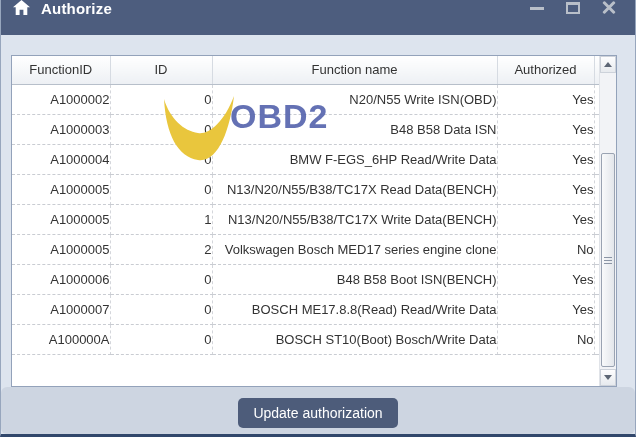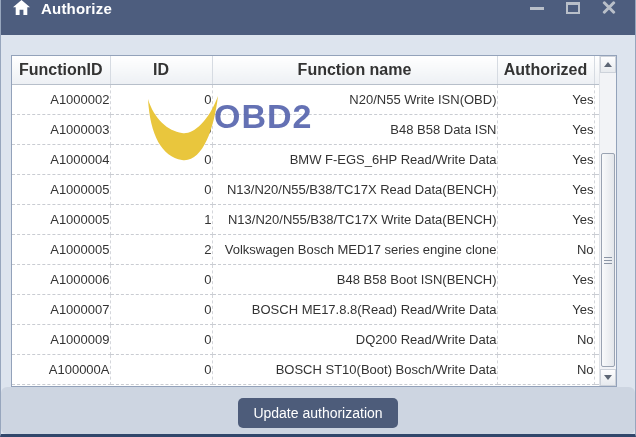--- a/index.html
+++ b/index.html
@@ -38,21 +38,21 @@
   .content { position:absolute; top:35px; left:0; right:0; bottom:0; }
 
   .table-frame {
     position:absolute; left:10px; top:20px; width:606px; height:332px;
     background:#ffffff; border:1px solid #93a2ba; display:flex;
   }
   .grid { flex:1 1 auto; overflow:hidden; }
 
   table { width:100%; border-collapse:collapse; table-layout:fixed; }
   thead th {
-    height:28px; font-size:16px; font-weight:bold; color:#333333;
+    height:28px; font-size:13px; font-weight:normal; color:#333333;
     background:linear-gradient(#ffffff,#edf0f4);
     border-bottom:1px solid #b7bfca; border-right:1px solid #d6dbe2;
     white-space:nowrap; overflow:hidden; cursor:default;
   }
   thead th:last-child { border-right:none; }
   tbody td {
     height:30px; font-size:13px; color:#333333; text-align:right;
     border-bottom:1px dashed #c9ccd2; border-right:1px dashed #d4d6db;
     white-space:nowrap; overflow:hidden;
   }
@@ -77,21 +77,21 @@
   .sb-thumb {
     position:absolute; left:1px; right:1px; top:97px; height:214px;
     background:linear-gradient(90deg,#f9fafb,#e3e6eb);
     border:1px solid #9aa3b2; border-radius:2px;
     display:flex; align-items:center; justify-content:center; cursor:pointer;
   }
   .sb-grip { display:flex; flex-direction:column; gap:2px; }
   .sb-grip i { display:block; width:8px; height:1px; background:#8b95a5; }
 
   
-  .watermark { position:absolute; left:139px; top:60px; width:230px; height:110px; pointer-events:none; }
+  .watermark { position:absolute; left:155px; top:60px; width:230px; height:110px; pointer-events:none; }
   .crescent { position:absolute; left:0; top:0; }
   .wm-text {
     position:absolute; left:74px; top:2px;
     font-size:34px; font-weight:bold; color:#5766ae; opacity:0.92;
     letter-spacing:1px; font-family:"Liberation Sans", sans-serif;
   }
 
   
   .footer {
     position:absolute; left:0; right:0; bottom:0; height:47px;
@@ -204,27 +204,20 @@
     <td></td>
   </tr>
               <tr>
     <td>A1000007</td>
     <td>0</td>
     <td>BOSCH ME17.8.8(Read) Read/Write Data</td>
     <td>Yes</td>
     <td></td>
   </tr>
               <tr>
-    <td>A1000009</td>
-    <td>0</td>
-    <td>DQ200 Read/Write Data</td>
-    <td>No</td>
-    <td></td>
-  </tr>
-              <tr>
     <td>A100000A</td>
     <td>0</td>
     <td>BOSCH ST10(Boot) Bosch/Write Data</td>
     <td>No</td>
     <td></td>
   </tr>
             </tbody>
         </table>
       </div>
 

